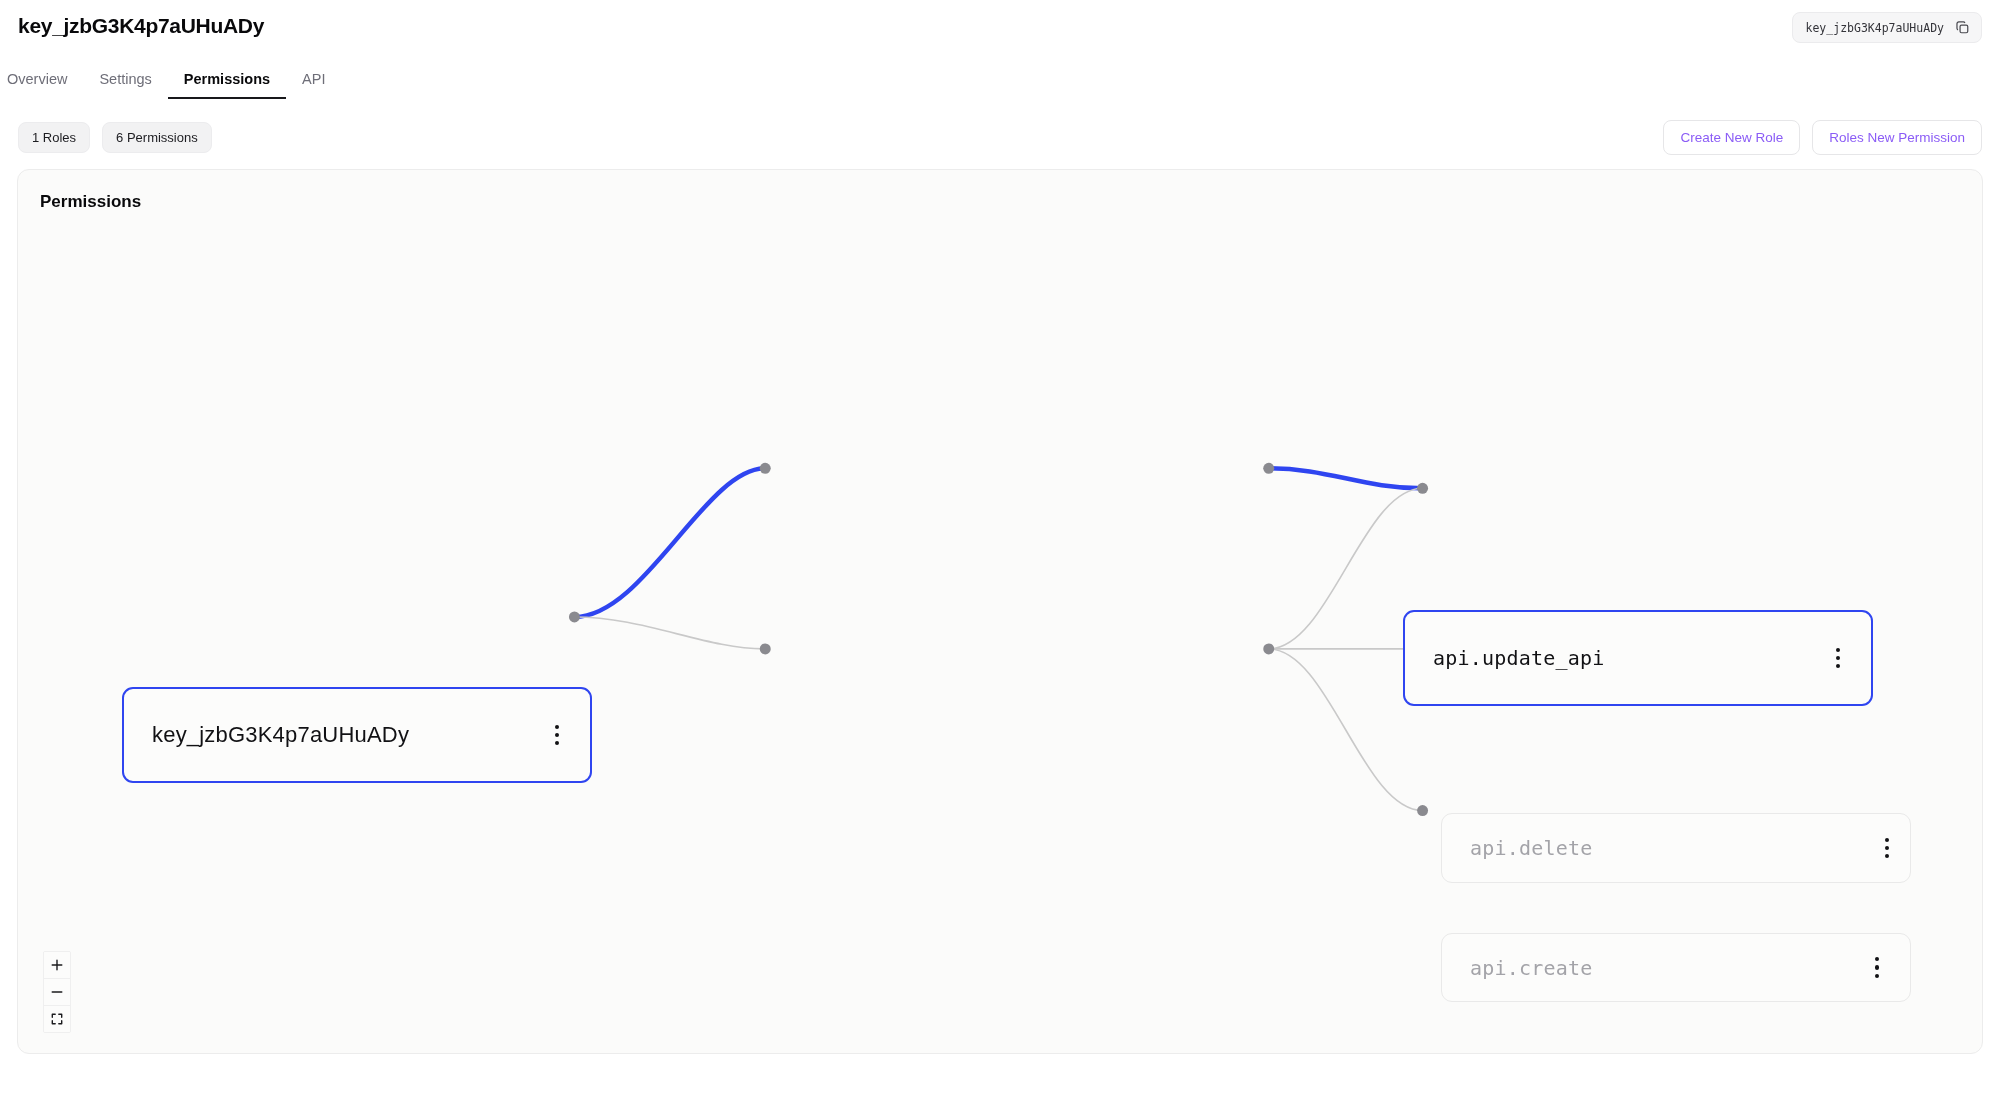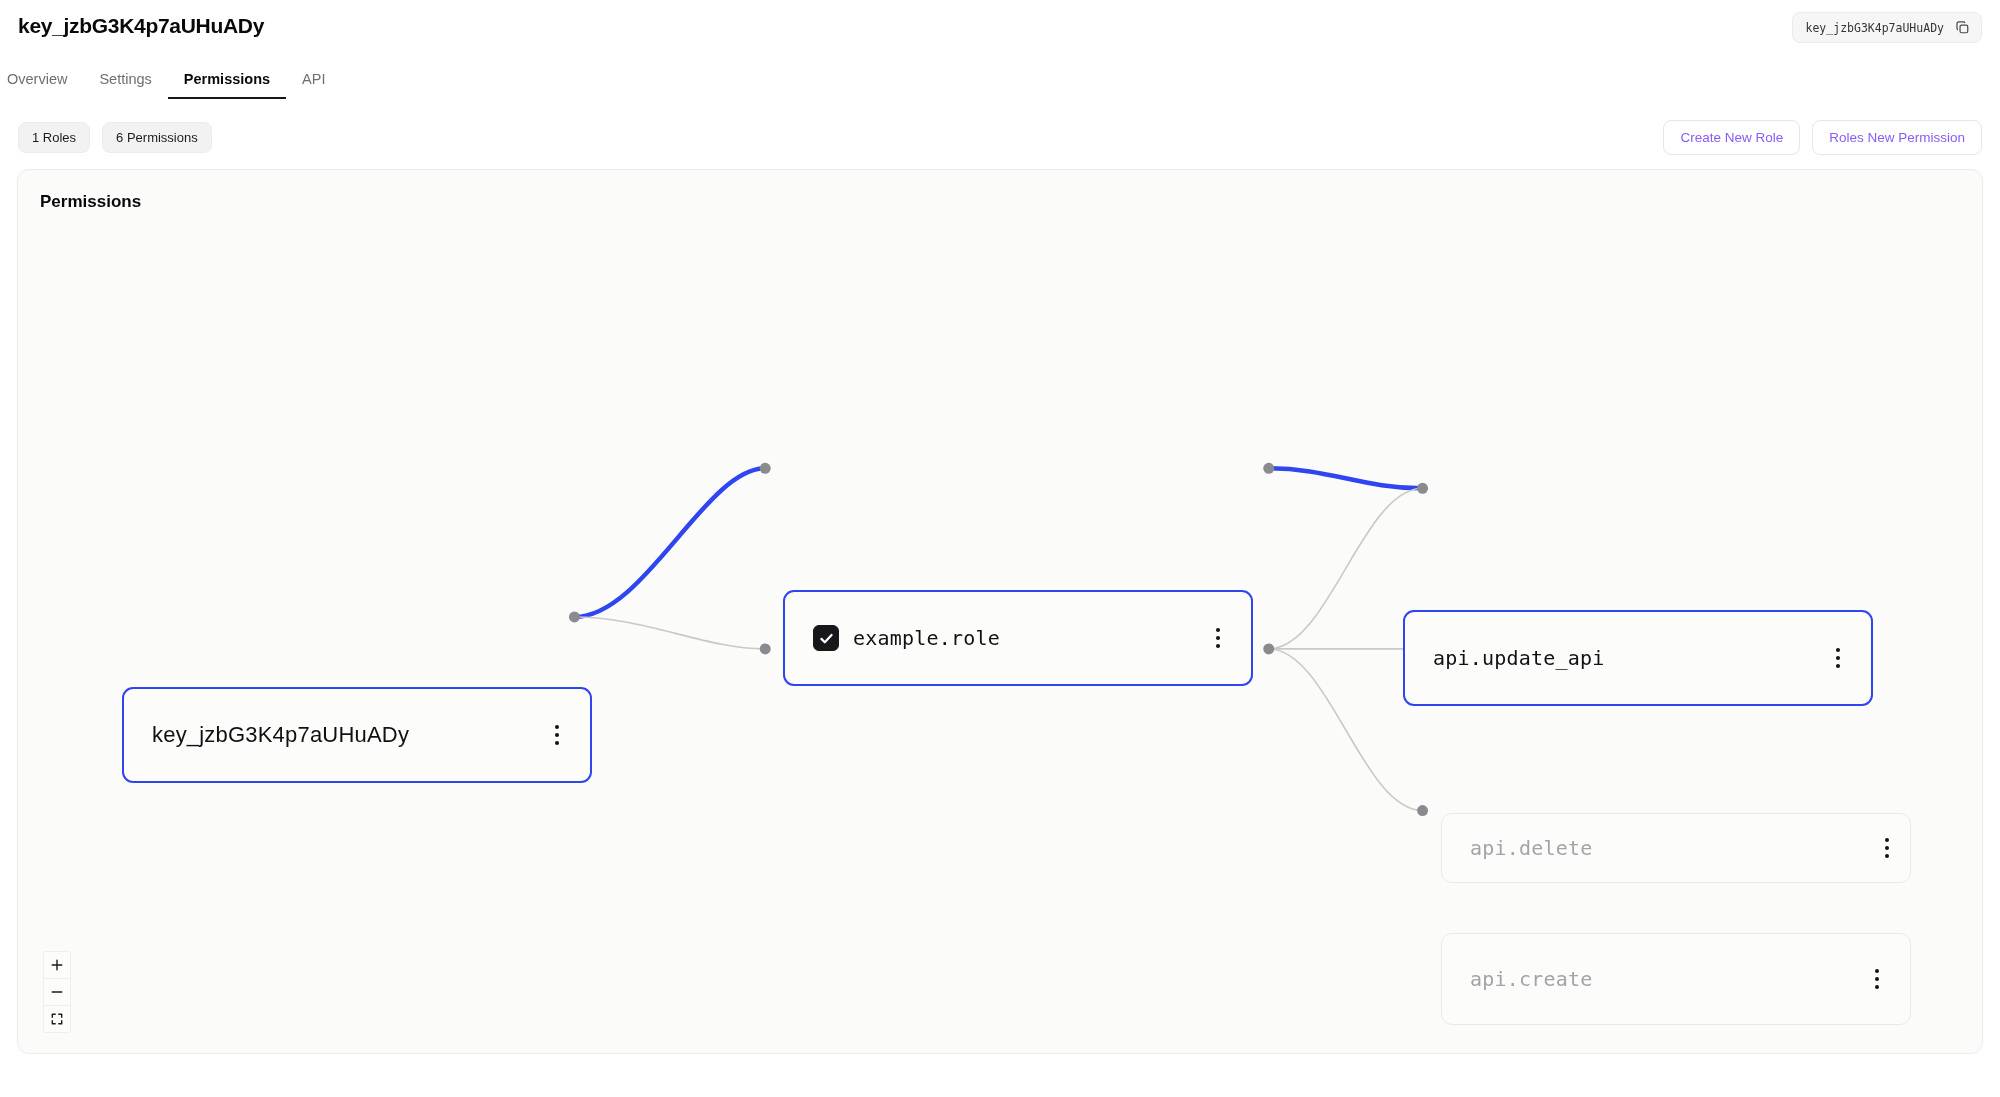--- a/index.html
+++ b/index.html
@@ -284,54 +284,41 @@
 
   <div class="node active" style="left:104px; top:517px; width:470px; height:96px; padding:0 22px 0 28px;">
     <span class="node-label sans">key_jzbG3K4p7aUHuADy</span>
     <span class="kebab">
         <i></i>
         <i></i>
         <i></i>
       </span>
   </div>
 
-  <div class="node active" style="left:765px; top:420px; width:470px; height:96px; padding:0 22px 0 28px;">
-    <span class="checkbox checked">
-      <svg width="17" height="17" viewBox="0 0 16 16" fill="none" stroke="#ffffff" stroke-width="2.1" stroke-linecap="round" stroke-linejoin="round">
-        <path d="M3.2 8.4 L6.4 11.5 L12.8 4.7"></path>
-      </svg>
-    </span>
-    <span class="node-label mono">example.role</span>
-    <span class="kebab">
-        <i></i>
-        <i></i>
-        <i></i>
-      </span>
-  </div>
 
 
   <div class="node active" style="left:1385px; top:440px; width:470px; height:96px; padding:0 22px 0 28px;">
     <span class="node-label mono">api.update_api</span>
     <span class="kebab">
         <i></i>
         <i></i>
         <i></i>
       </span>
   </div>
 
   <div class="node inactive" style="left:1423px; top:601px; width:470px; height:70px; padding:0 12px 0 28px;margin-top:42px;">
     <span class="node-label mono">api.delete</span>
     <span class="kebab">
         <i></i>
         <i></i>
         <i></i>
       </span>
   </div>
 
-  <div class="node inactive" style="left:1423px; top:763px; width:470px; height:92px; padding:0 22px 0 28px;">
+  <div class="node inactive" style="left:1423px; top:763px; width:470px; height:69px; padding:0 22px 0 28px;">
     <span class="node-label mono">api.create</span>
     <span class="kebab">
         <i></i>
         <i></i>
         <i></i>
       </span>
   </div>
 
   <div class="zoom-controls">
     <div class="zoom-btn">

